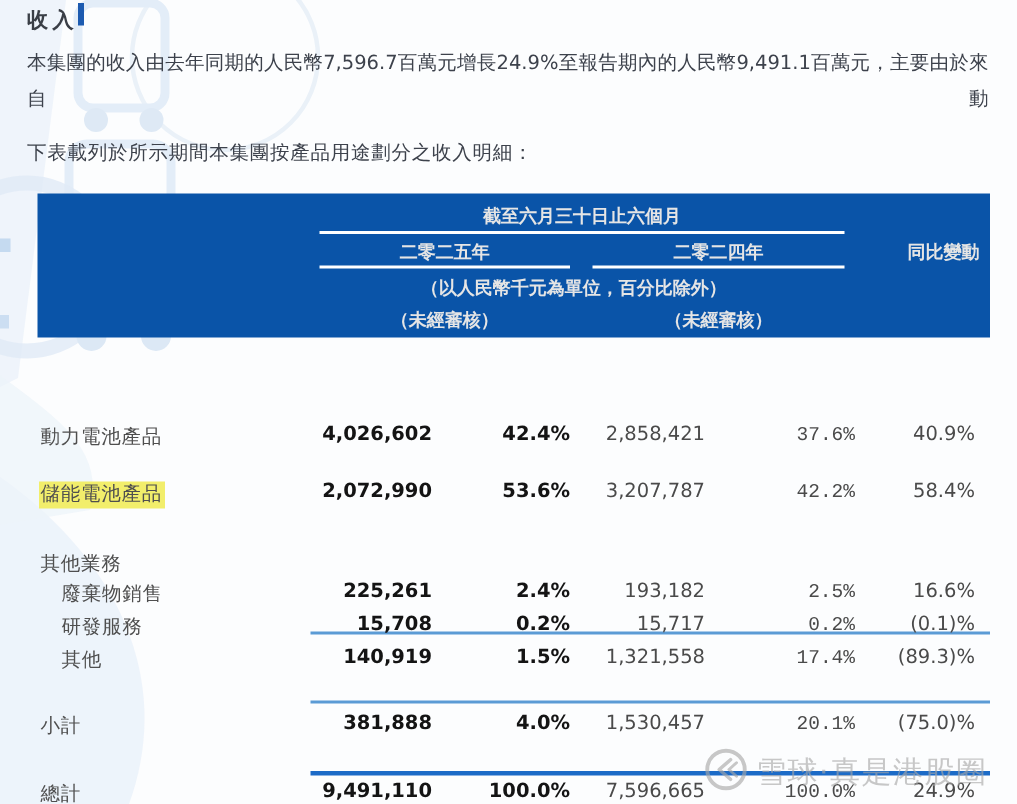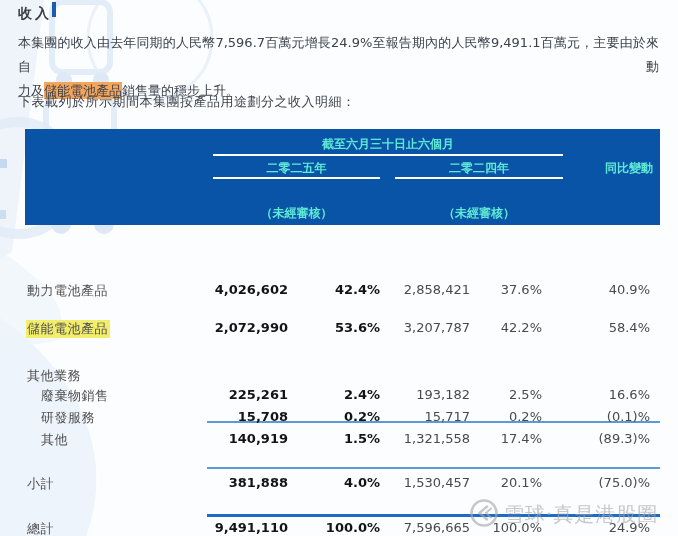--- a/index.html
+++ b/index.html
@@ -13,40 +13,40 @@
   .cursor-bar { position:absolute; left:52px; top:2px; width:4px; height:15px; background:#1d5bb0; z-index:2; }
 
   .para { position:absolute; left:18px; top:31px; width:641px; z-index:2; font-size:13px;
           line-height:24px; color:#3d424c; }
   .para .l1 { display:block; text-align:justify; text-align-last:justify; }
   .para .l2 { display:block; }
   .hl-orange { background:#f3a55c; padding:1px 0; }
   .table-intro { position:absolute; left:18px; top:93px; z-index:2; font-size:13px; color:#3d424c; letter-spacing:0.5px; }
 
   .thead { position:absolute; left:25px; top:129px; width:635px; height:96px; background:#0a54a8; z-index:1; }
-  .thead .h { position:absolute; color:#5eead4; font-size:12px; font-weight:bold; white-space:nowrap; }
+  .thead .h { position:absolute; color:#e5e5e5; font-size:12px; font-weight:bold; white-space:nowrap; }
   .h-period { left:188px; top:7px; width:350px; text-align:center; }
   .h-2025   { left:188px; top:31px; width:167px; text-align:center; }
   .h-2024   { left:370px; top:31px; width:168px; text-align:center; }
   .h-yoy    { right:7px;  top:31px; width:110px; text-align:right; }
   .h-note   { left:125px; top:55px; width:465px; text-align:center; }
   .h-ua1    { left:188px; top:76px; width:167px; text-align:center; }
   .h-ua2    { left:370px; top:76px; width:168px; text-align:center; }
   .wline { position:absolute; height:1.5px; background:#ffffff; }
   .u1  { left:188px; top:25px; width:350px; }
   .u2a { left:188px; top:48px; width:167px; }
   .u2b { left:370px; top:48px; width:168px; }
 
   .trow { position:absolute; left:0; width:678px; height:16px; z-index:2; font-size:13px;margin-top:24px; }
   .rlabel { position:absolute; left:27px; color:#4f4f4f; letter-spacing:0.5px; white-space:nowrap; }
   .trow.indent .rlabel { left:41px; }
   .hl-yellow { background:#f2ee6b; padding:1px 2px 2px 1px; margin-left:-1px; }
   .cell { position:absolute; top:0; white-space:nowrap; color:#4a4a4a;text-align:center; }
   .cell.b { font-weight:bold; color:#141414; }
-  .c1 { right:390px; } .c2 { right:298px; } .c3 { right:208px; } .c4 { right:136px; } .c5 { right:28px; }
+  .c1 { right:390px; } .c2 { right:298px; } .c3 { right:208px; } .c4 { right:108px;font-family:Liberation Mono, monospace; } .c5 { right:28px; }
 
   .rule { position:absolute; left:207px; width:453px; z-index:1; }
   .r1 { top:421px; height:1.5px; background:#5b9bd5; }
   .r2 { top:467px; height:1.5px; background:#5b9bd5; }
   .r3 { top:514px; height:3px;   background:#1c6bc7; }
 
   .watermark { position:absolute; left:469px; top:498px; z-index:6; display:flex; align-items:flex-end;
                gap:5px; opacity:0.62; }
   .wm-text { font-size:20px; letter-spacing:1px; color:#a7a7a7; white-space:nowrap; }
 </style>
@@ -69,33 +69,33 @@
     <rect x="0" y="210" width="6" height="9" fill="#a9c8ea" opacity="0.5"></rect>
     <path d="M0,318 C72,368 118,448 86,536 L0,536 Z" fill="#e7f0f9" opacity="0.7"></path>
     <path d="M0,250 C40,280 70,300 60,340 L0,350 Z" fill="#edf3fa" opacity="0.7"></path>
   </svg>
 
   <div class="title">收入</div>
   <div class="cursor-bar"></div>
 
   <div class="para">
     <span class="l1">本集團的收入由去年同期的人民幣7,596.7百萬元增長24.9%至報告期內的人民幣9,491.1百萬元，主要由於來自動</span>
-    <span class="l2"><span>力及</span><span class="hl-orange">儲能電池產品</span><span>銷售量的穩步上升。</span></span>
   </div>
 
   <div class="table-intro">下表載列於所示期間本集團按產品用途劃分之收入明細：</div>
 
   <div class="thead">
     <div class="h h-period">截至六月三十日止六個月</div>
     <div class="wline u1"></div>
     <div class="h h-2025">二零二五年</div>
     <div class="h h-2024">二零二四年</div>
     <div class="h h-yoy">同比變動</div>
     <div class="wline u2a"></div>
     <div class="wline u2b"></div>
+    <div class="h h-note">（以人民幣千元為單位，百分比除外）</div>
     <div class="h h-ua1">（未經審核）</div>
     <div class="h h-ua2">（未經審核）</div>
   </div>
 
   <div class="trow" style="top:258px">
     <span class="rlabel">動力電池產品</span>
     <span class="cell c1 b">4,026,602</span>
     <span class="cell c2 b">42.4%</span>
     <span class="cell c3">2,858,421</span>
     <span class="cell c4">37.6%</span>

